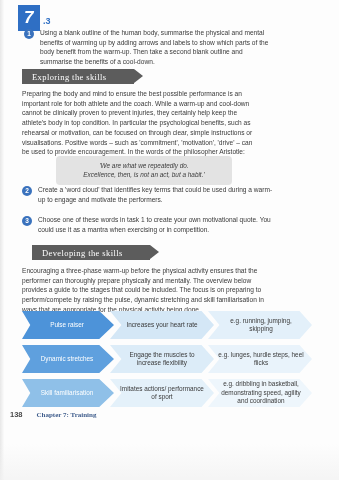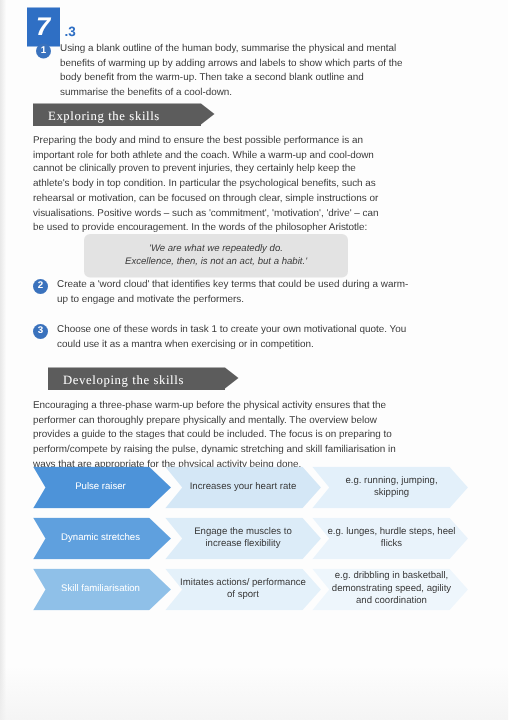--- a/index.html
+++ b/index.html
@@ -293,16 +293,20 @@
       <div class="chev desc" style="background:#e4f1fa;">
         <span class="chev-text">Imitates actions/ performance of sport</span>
       </div>
       <div class="chev eg" style="background:#eef6fc;">
         <span class="chev-text">e.g. dribbling in basketball, demonstrating speed, agility and coordination</span>
       </div>
     </div>
 
   </div>
 
+  <div class="footer">
+    <span class="page-num">138</span>
+    <span class="chapter-label">Chapter 7: Training</span>
+  </div>
 
   <div class="scan-edge-bottom"></div>
 
 </div>
 
 </body></html>

